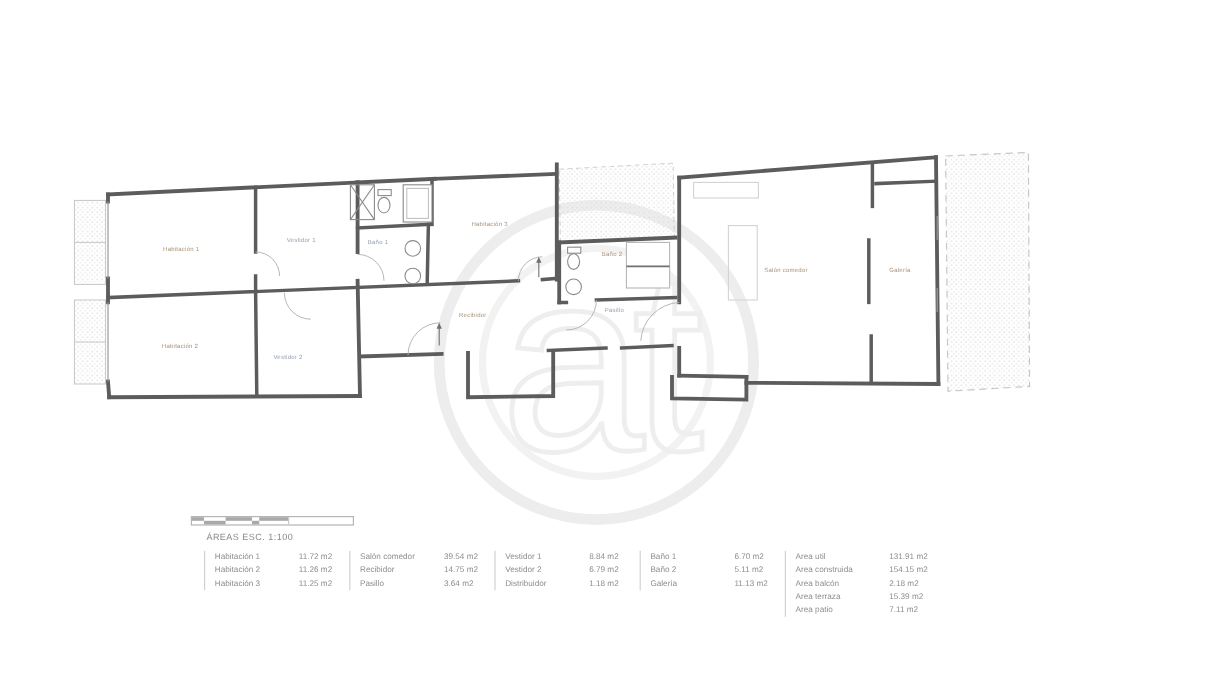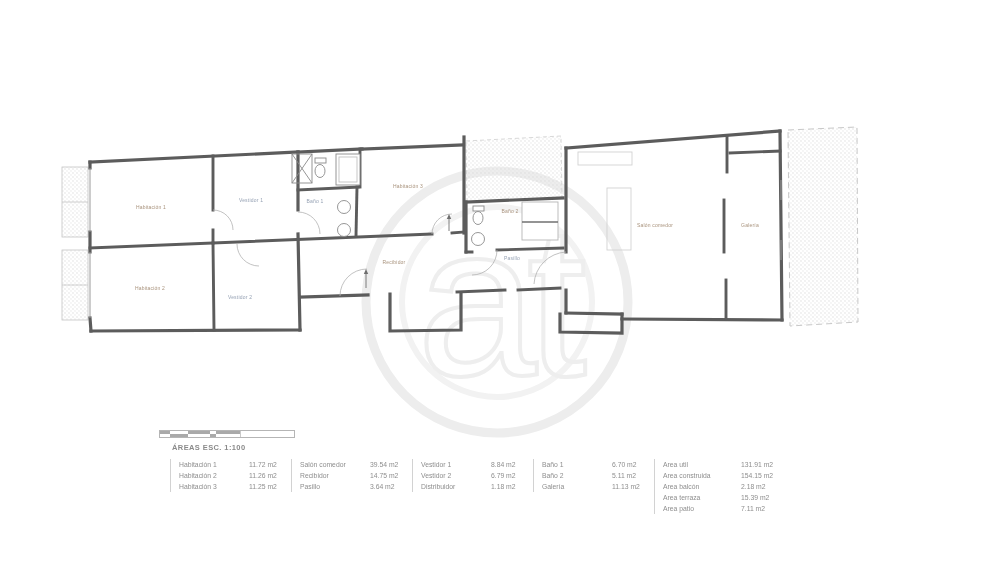--- a/index.html
+++ b/index.html
@@ -9,21 +9,21 @@
   }
   svg{position:absolute;left:0;top:0;}
   .room-label{font-family:"Liberation Sans",sans-serif;font-size:5px;letter-spacing:0.2px;}
   .warm{fill:#a8927c;}
   .cool{fill:#96a2b4;}
   
   .scalebar{position:absolute;left:159px;top:430px;width:134px;height:6px;border:1px solid #b5b5b5;background:#fff;}
   .scalebar .seg{position:absolute;background:#a9a9a9;}
   .scalebar .divider{position:absolute;top:0;bottom:0;width:1px;background:#c9c9c9;}
   .legend-title{
-    position:absolute;left:172px;top:443px;font-size:7.5px;font-weight:bold;
+    position:absolute;left:172px;top:443px;font-size:7.5px;font-weight:normal;
     color:#8a8a8a;letter-spacing:0.4px;
   }
   .legend{position:absolute;left:170px;top:459px;display:flex;align-items:flex-start;}
   .lgroup{border-left:1px solid #d2d2d2;padding-left:8px;width:112px;}
   .lgroup.wide{width:140px;}
   .lrow{display:flex;font-size:6.8px;color:#8e8e8e;line-height:11px;white-space:nowrap;}
   .lrow .lbl{display:inline-block;width:70px;}
   .lgroup.wide .lrow .lbl{width:78px;}
   .lrow .val{display:inline-block;}
 </style>

